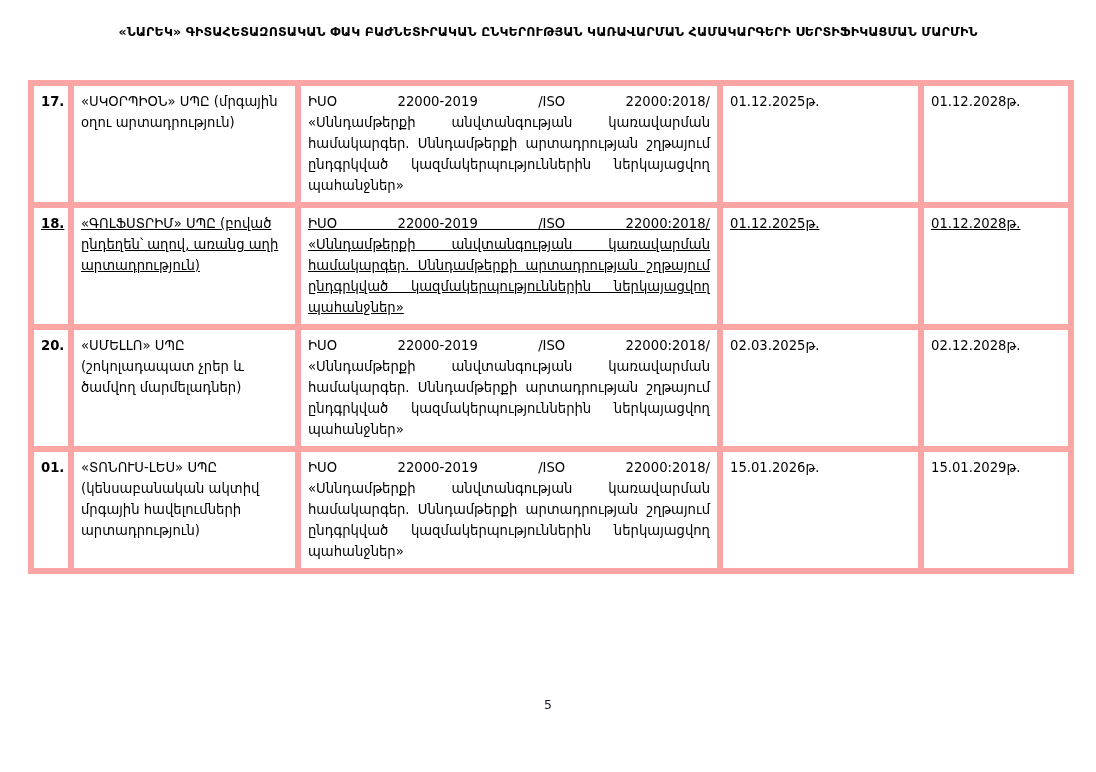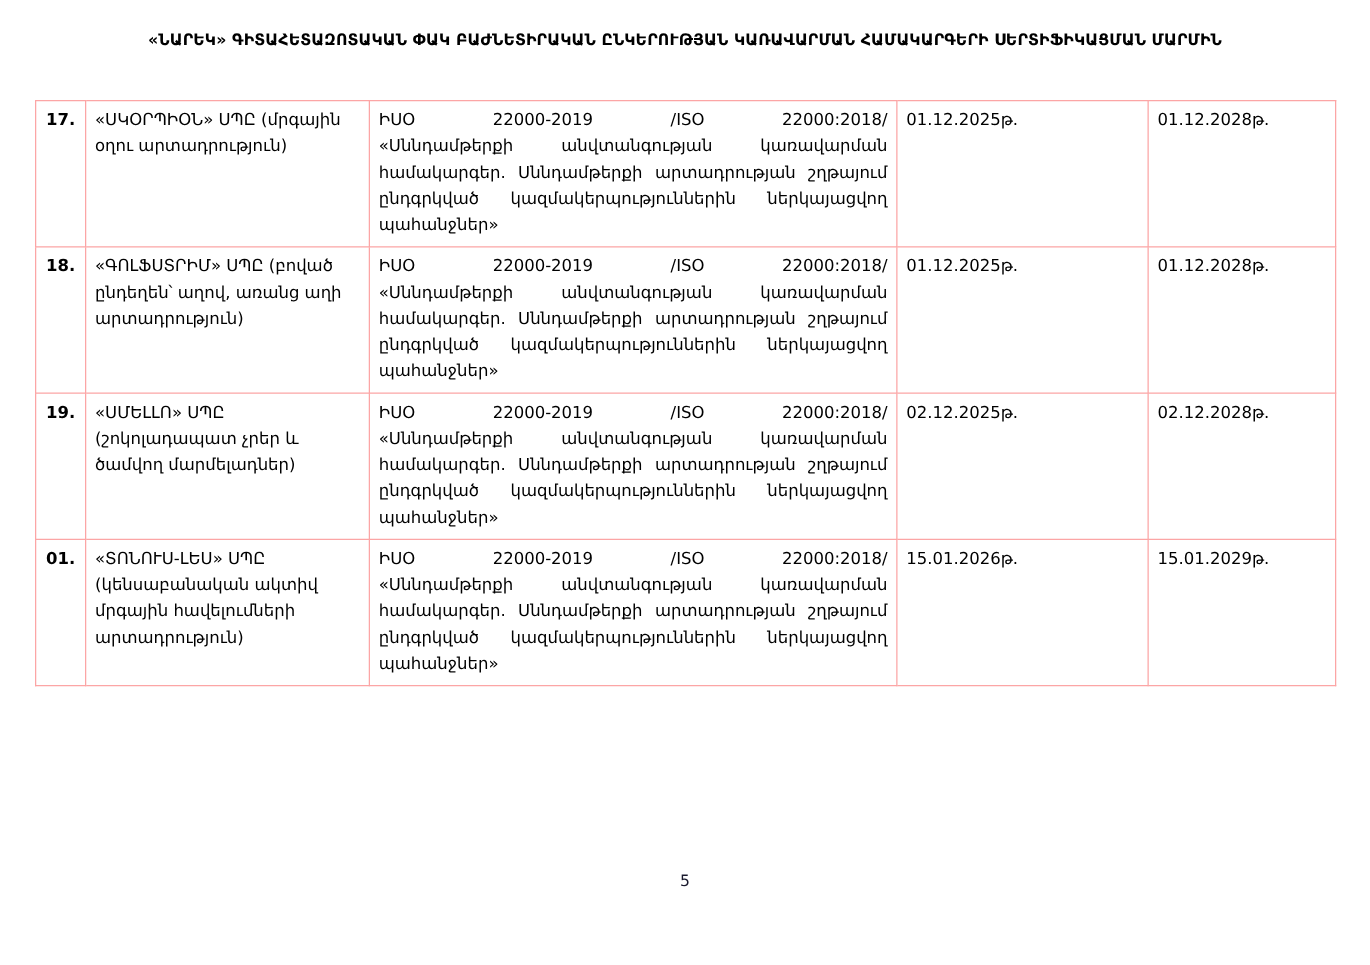--- a/index.html
+++ b/index.html
@@ -40,21 +40,21 @@
   }
   table.cert-table {
     position: absolute;
     left: 28px;
     top: 80px;
     width: 1040px;
     border-collapse: collapse;
     table-layout: fixed;
   }
   table.cert-table td {
-    border: 1px solid #fca5a5;
+    border: 6px solid #fca5a5;
     vertical-align: top;
     padding: 5px 7px 6px 7px;
     font-size: 13.2px;
     line-height: 21px;
     color: #000000;
   }
   col.c-num    { width: 40px; }
   col.c-org    { width: 227px; }
   col.c-std    { width: 422px; }
   col.c-from   { width: 201px; }
@@ -87,21 +87,21 @@
   }
   td.std-cell .std-body {
     display: block;
     text-align: justify;
   }
   td.date-cell {
     font-size: 13.2px;
     white-space: nowrap;
   }
   .row-17 td, .row-19 td { height: 92px; }
-  .row-18 td { height: 98px; }
+  .row-18 td { height: 98px; text-decoration: underline; }
   .row-01 td { height: 100px; }
 
   .page-number {
     position: absolute;
     left: 0;
     top: 697px;
     width: 1096px;
     text-align: center;
     font-size: 12.5px;
     color: #1a1a2e;
@@ -139,27 +139,27 @@
         <td class="num-cell">18.</td>
         <td class="org-cell">«ԳՈԼՖՍՏՐԻՄ» ՍՊԸ (բոված ընդեղեն՝ աղով, առանց աղի արտադրություն)</td>
         <td class="std-cell">
           <span class="std-head">ԻՍՕ 22000-2019 /ISO 22000:2018/</span>
           <span class="std-body">«Սննդամթերքի անվտանգության կառավարման համակարգեր. Սննդամթերքի արտադրության շղթայում ընդգրկված կազմակերպություններին ներկայացվող պահանջներ»</span>
         </td>
         <td class="date-cell">01.12.2025թ.</td>
         <td class="date-cell">01.12.2028թ.</td>
       </tr>
       <tr class="row-19">
-        <td class="num-cell">19.</td>
+        <td class="num-cell">20.</td>
         <td class="org-cell">«ՍՄԵԼԼՈ» ՍՊԸ (շոկոլադապատ չրեր և ծամվող մարմելադներ)</td>
         <td class="std-cell">
           <span class="std-head">ԻՍՕ 22000-2019 /ISO 22000:2018/</span>
           <span class="std-body">«Սննդամթերքի անվտանգության կառավարման համակարգեր. Սննդամթերքի արտադրության շղթայում ընդգրկված կազմակերպություններին ներկայացվող պահանջներ»</span>
         </td>
-        <td class="date-cell">02.12.2025թ.</td>
+        <td class="date-cell">02.03.2025թ.</td>
         <td class="date-cell">02.12.2028թ.</td>
       </tr>
       <tr class="row-01">
         <td class="num-cell">01.</td>
         <td class="org-cell">«ՏՈՆՈՒՍ-ԼԵՍ» ՍՊԸ (կենսաբանական ակտիվ մրգային հավելումների արտադրություն)</td>
         <td class="std-cell">
           <span class="std-head">ԻՍՕ 22000-2019 /ISO 22000:2018/</span>
           <span class="std-body">«Սննդամթերքի անվտանգության կառավարման համակարգեր. Սննդամթերքի արտադրության շղթայում ընդգրկված կազմակերպություններին ներկայացվող պահանջներ»</span>
         </td>
         <td class="date-cell">15.01.2026թ.</td>

